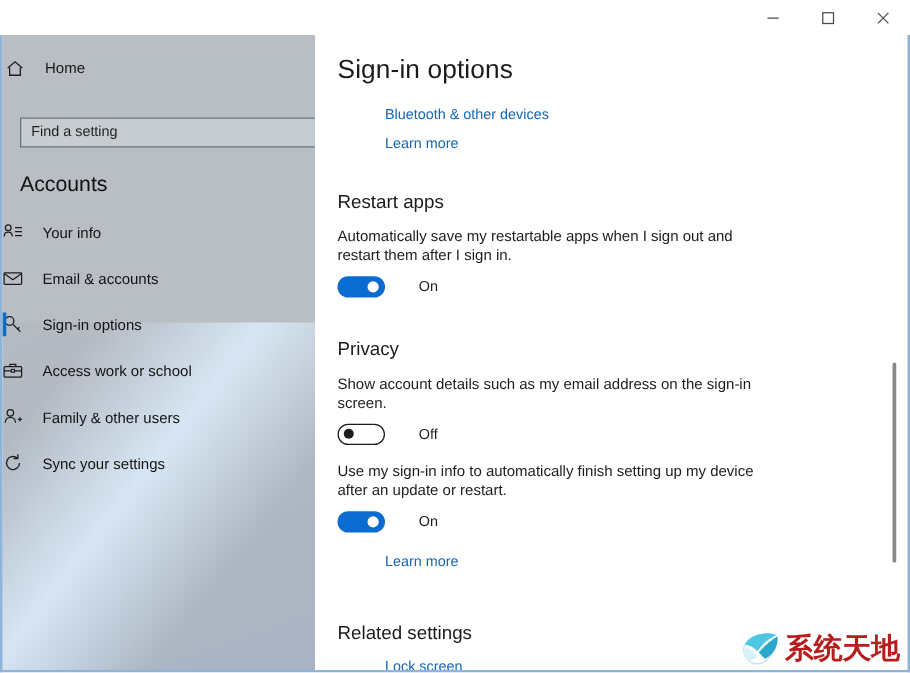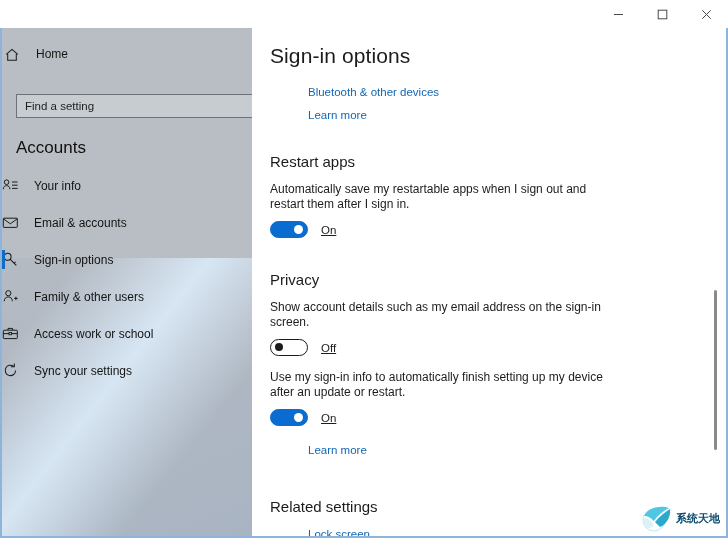--- a/index.html
+++ b/index.html
@@ -284,22 +284,21 @@
     width: 8px;
     height: 8px;
     border-radius: 50%;
     background: #1b1b1b;
     top: 3px;
     left: 4px;
   }
   .toggle-label {
     font-size: 11.5px;
     color: #1d1d1d;
-    margin-left: 13px;
-    text-decoration: underline;
+    margin-left: 27px;
   }
 
   #link-learn-2 { margin-top: 18px; }
   #link-lock { margin-top: 13px; }
 
   
   #scrollbar-track {
     position: absolute;
     top: 0;
     right: 6px;
@@ -320,23 +319,23 @@
   #watermark {
     position: absolute;
     right: 8px;
     bottom: 4px;
     display: flex;
     align-items: center;
     z-index: 30;
     pointer-events: none;
   }
   #watermark-text {
-    font-size: 11px;
+    font-size: 23px;
     font-weight: bold;
-    color: #0c4a6e;
+    color: #b91c1c;
     margin-left: 3px;
     letter-spacing: 0px;
     text-shadow: 0 0 1px rgba(255,255,255,0.9);
     font-family: Liberation Mono, monospace;
   }
 </style>
 </head>
 <body>
 
 <div id="window">
@@ -426,40 +425,40 @@
               <line x1="12.1" y1="12.2" x2="13.5" y2="10.8" stroke="#1c1c1c" stroke-width="1.05"></line>
             </svg>
           </span>
           <span class="lbl">Sign-in options</span>
         </div>
 
         <div class="nav-item">
 
           <span class="ico">
             <svg width="17" height="17" viewBox="0 0 17 17">
+              <rect x="1.3" y="5.2" width="14" height="8.4" rx="0.8" fill="none" stroke="#1c1c1c" stroke-width="1"></rect>
+              <path d="M6 5 L6 3.4 L10.6 3.4 L10.6 5" fill="none" stroke="#1c1c1c" stroke-width="1"></path>
+              <line x1="1.3" y1="8.6" x2="15.3" y2="8.6" stroke="#1c1c1c" stroke-width="1"></line>
+              <rect x="7" y="7.5" width="2.6" height="2.2" fill="#b9bec4" stroke="#1c1c1c" stroke-width="0.9"></rect>
+            </svg>
+          </span>
+          <span class="lbl">Access work or school</span>
+        </div>
+
+        <div class="nav-item">
+
+          <span class="ico">
+            <svg width="17" height="17" viewBox="0 0 17 17">
               <circle cx="6.3" cy="5.2" r="2.6" fill="none" stroke="#1c1c1c" stroke-width="1"></circle>
               <path d="M2.2 13.2 c0-2.7 1.9-4.3 4.1-4.3 s4.1 1.6 4.1 4.3" fill="none" stroke="#1c1c1c" stroke-width="1"></path>
               <line x1="12.2" y1="10.4" x2="15.6" y2="10.4" stroke="#1c1c1c" stroke-width="1"></line>
               <line x1="13.9" y1="8.7" x2="13.9" y2="12.1" stroke="#1c1c1c" stroke-width="1"></line>
             </svg>
           </span>
           <span class="lbl">Family &amp; other users</span>
-        </div>
-
-        <div class="nav-item">
-
-          <span class="ico">
-            <svg width="17" height="17" viewBox="0 0 17 17">
-              <rect x="1.3" y="5.2" width="14" height="8.4" rx="0.8" fill="none" stroke="#1c1c1c" stroke-width="1"></rect>
-              <path d="M6 5 L6 3.4 L10.6 3.4 L10.6 5" fill="none" stroke="#1c1c1c" stroke-width="1"></path>
-              <line x1="1.3" y1="8.6" x2="15.3" y2="8.6" stroke="#1c1c1c" stroke-width="1"></line>
-              <rect x="7" y="7.5" width="2.6" height="2.2" fill="#b9bec4" stroke="#1c1c1c" stroke-width="0.9"></rect>
-            </svg>
-          </span>
-          <span class="lbl">Access work or school</span>
         </div>
 
         <div class="nav-item">
 
           <span class="ico">
             <svg width="17" height="17" viewBox="0 0 17 17">
               <path d="M13.6 8.4 a5.2 5.2 0 1 1 -1.9 -4.0" fill="none" stroke="#1c1c1c" stroke-width="1.05"></path>
               <path d="M12.3 1.4 L12.3 4.8 L8.9 4.8" fill="none" stroke="#1c1c1c" stroke-width="1.05"></path>
             </svg>
           </span>

